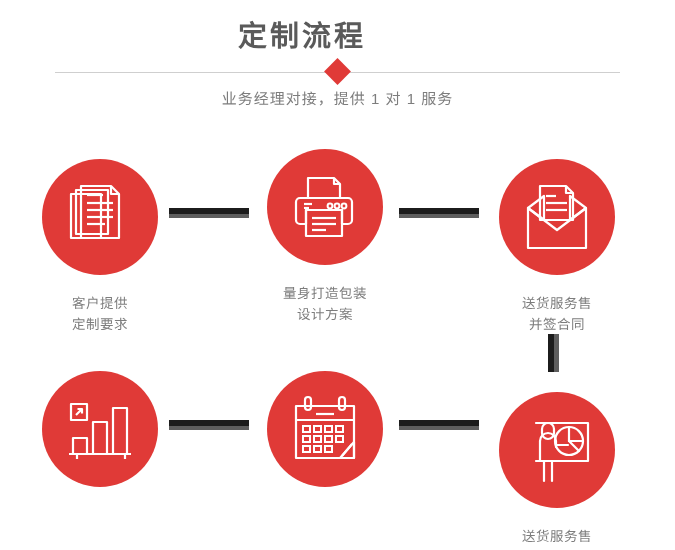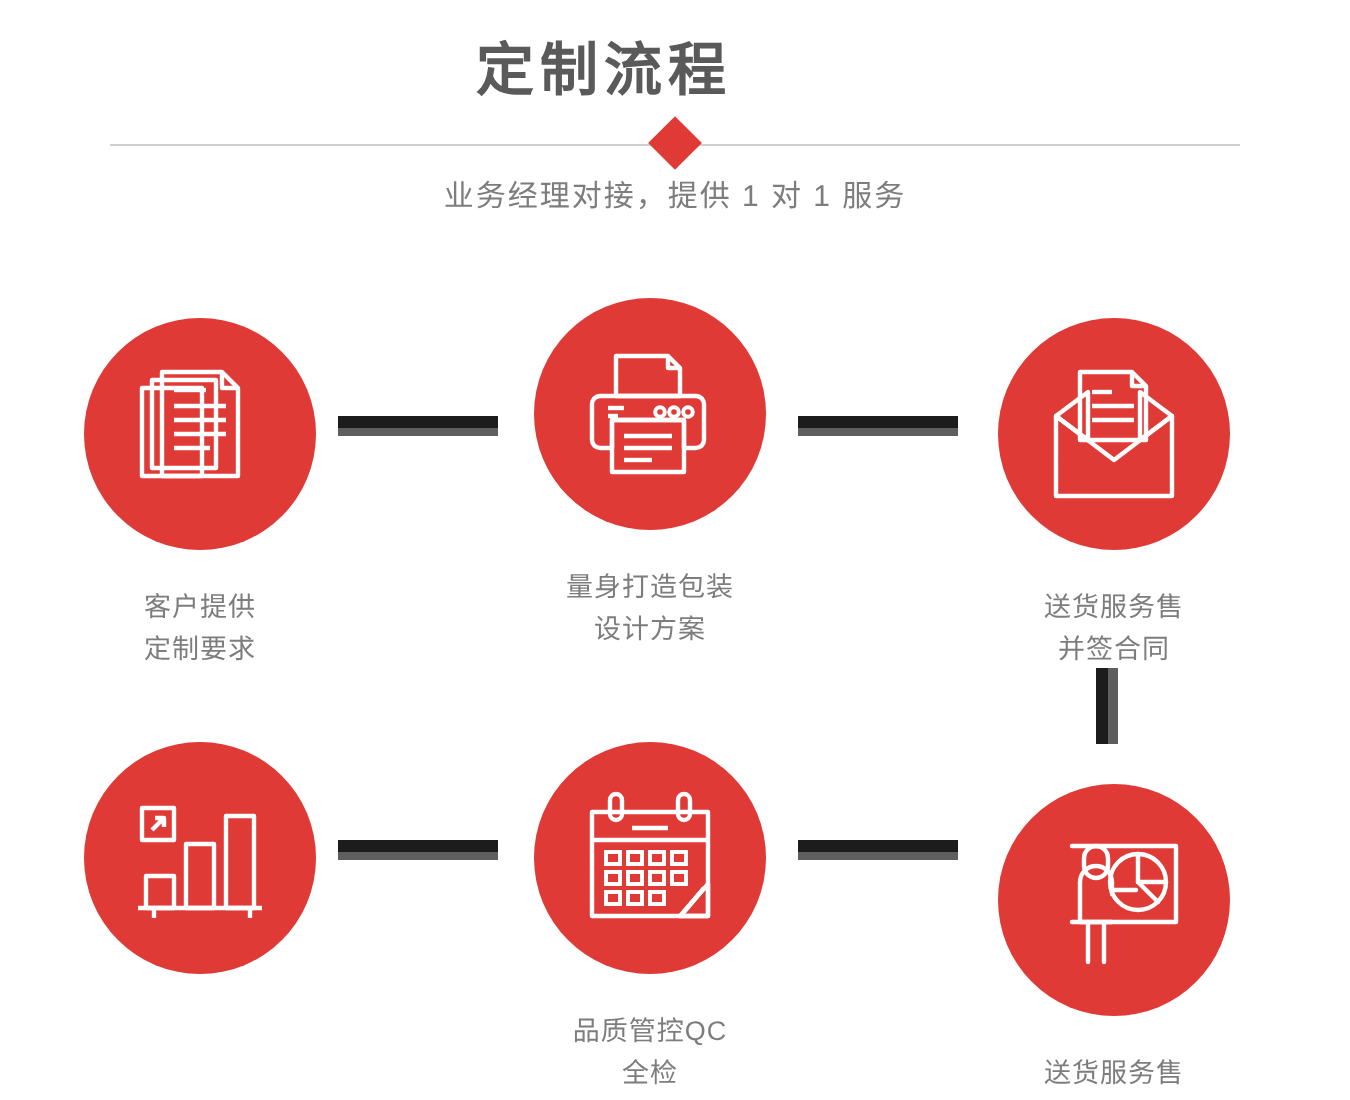--- a/index.html
+++ b/index.html
@@ -283,22 +283,20 @@
           <rect x="13" y="42" width="7" height="6"></rect>
           <rect x="24" y="42" width="7" height="6"></rect>
           <rect x="35" y="42" width="7" height="6"></rect>
           <rect x="46" y="42" width="7" height="6"></rect>
           <rect x="13" y="52" width="7" height="6"></rect>
           <rect x="24" y="52" width="7" height="6"></rect>
           <rect x="35" y="52" width="7" height="6"></rect>
         </g>
       </svg>
     </div>
-    <div class="node-label">品质管控QC
-全检</div>
   </div>
 
   <div class="node" id="node-6">
     <div class="circle">
       <svg width="70" height="70" viewBox="0 0 70 70">
         <g fill="none" stroke="#ffffff" stroke-width="2.2" stroke-linejoin="round" stroke-linecap="round">
           <path d="M14 8 h52 v38 h-52"></path>
           <circle cx="47" cy="26" r="14"></circle>
           <line x1="47" y1="26" x2="47" y2="12"></line>
           <line x1="47" y1="26" x2="61" y2="26"></line>

